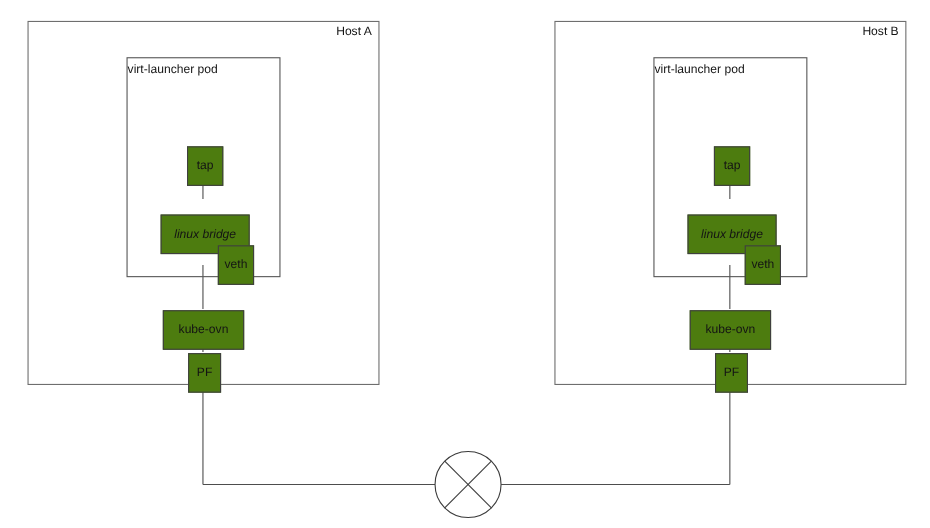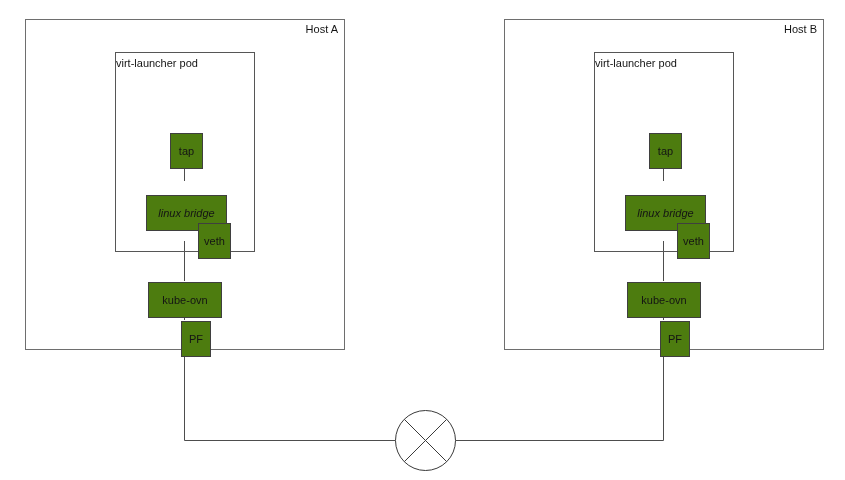--- a/index.html
+++ b/index.html
@@ -89,21 +89,21 @@
     align-items: center;
     justify-content: center;
     white-space: nowrap;
   }
   
   .node-tap    { left: 54px;  top: 80px;  width: 33px; }
   .node-bridge { left: 30px;  top: 142px; width: 81px; font-style: italic; }
   .node-veth   { left: 54px;  top: 170px; width: 33px; margin-left: 28px; }
   
   .node-kubeovn { left: 122px; top: 262px; width: 74px; }
-  .node-pf      { left: 155px; top: 301px; width: 30px; }
+  .node-pf      { left: 145px; top: 301px; width: 30px; }
 </style>
 </head>
 <body>
 
 <div class="canvas">
 
   <svg class="connector-svg" viewBox="0 0 845 480" xmlns="http://www.w3.org/2000/svg" fill="none" stroke="#4d4d4d" stroke-width="1">
 
     <g>
       <line x1="184.5" y1="151" x2="184.5" y2="181"></line>

